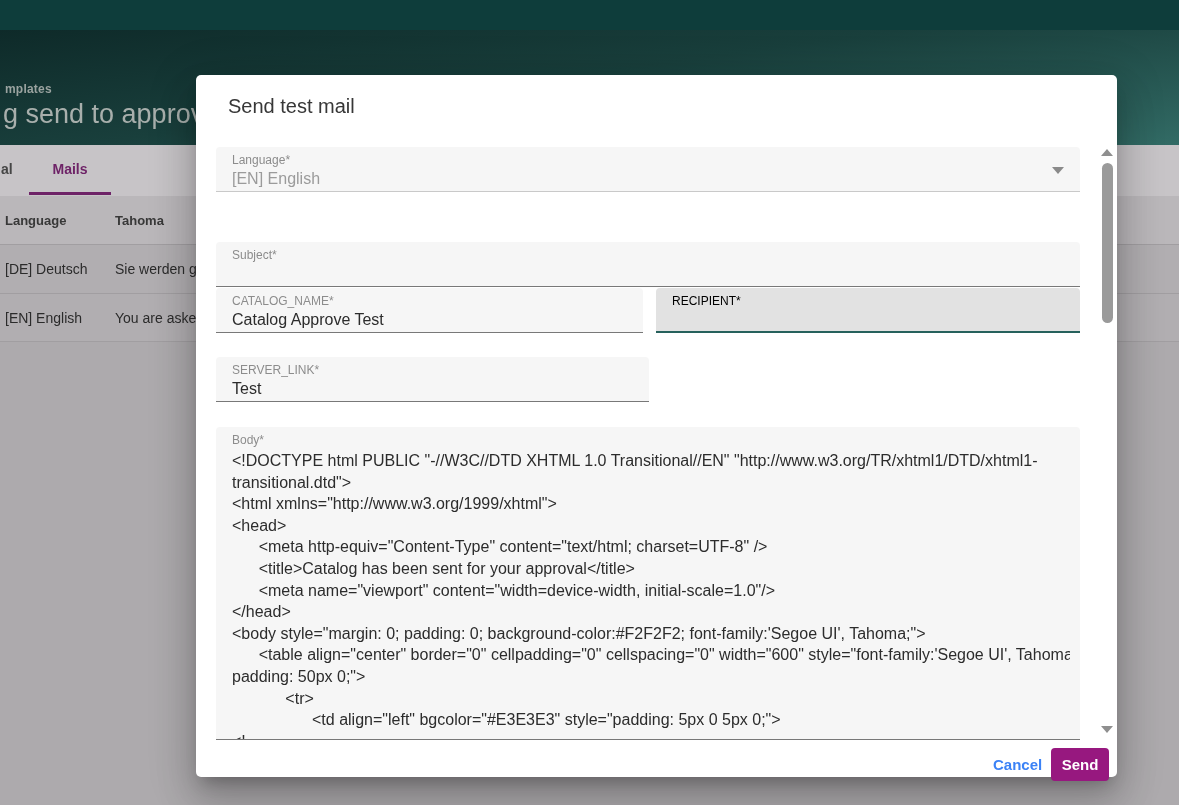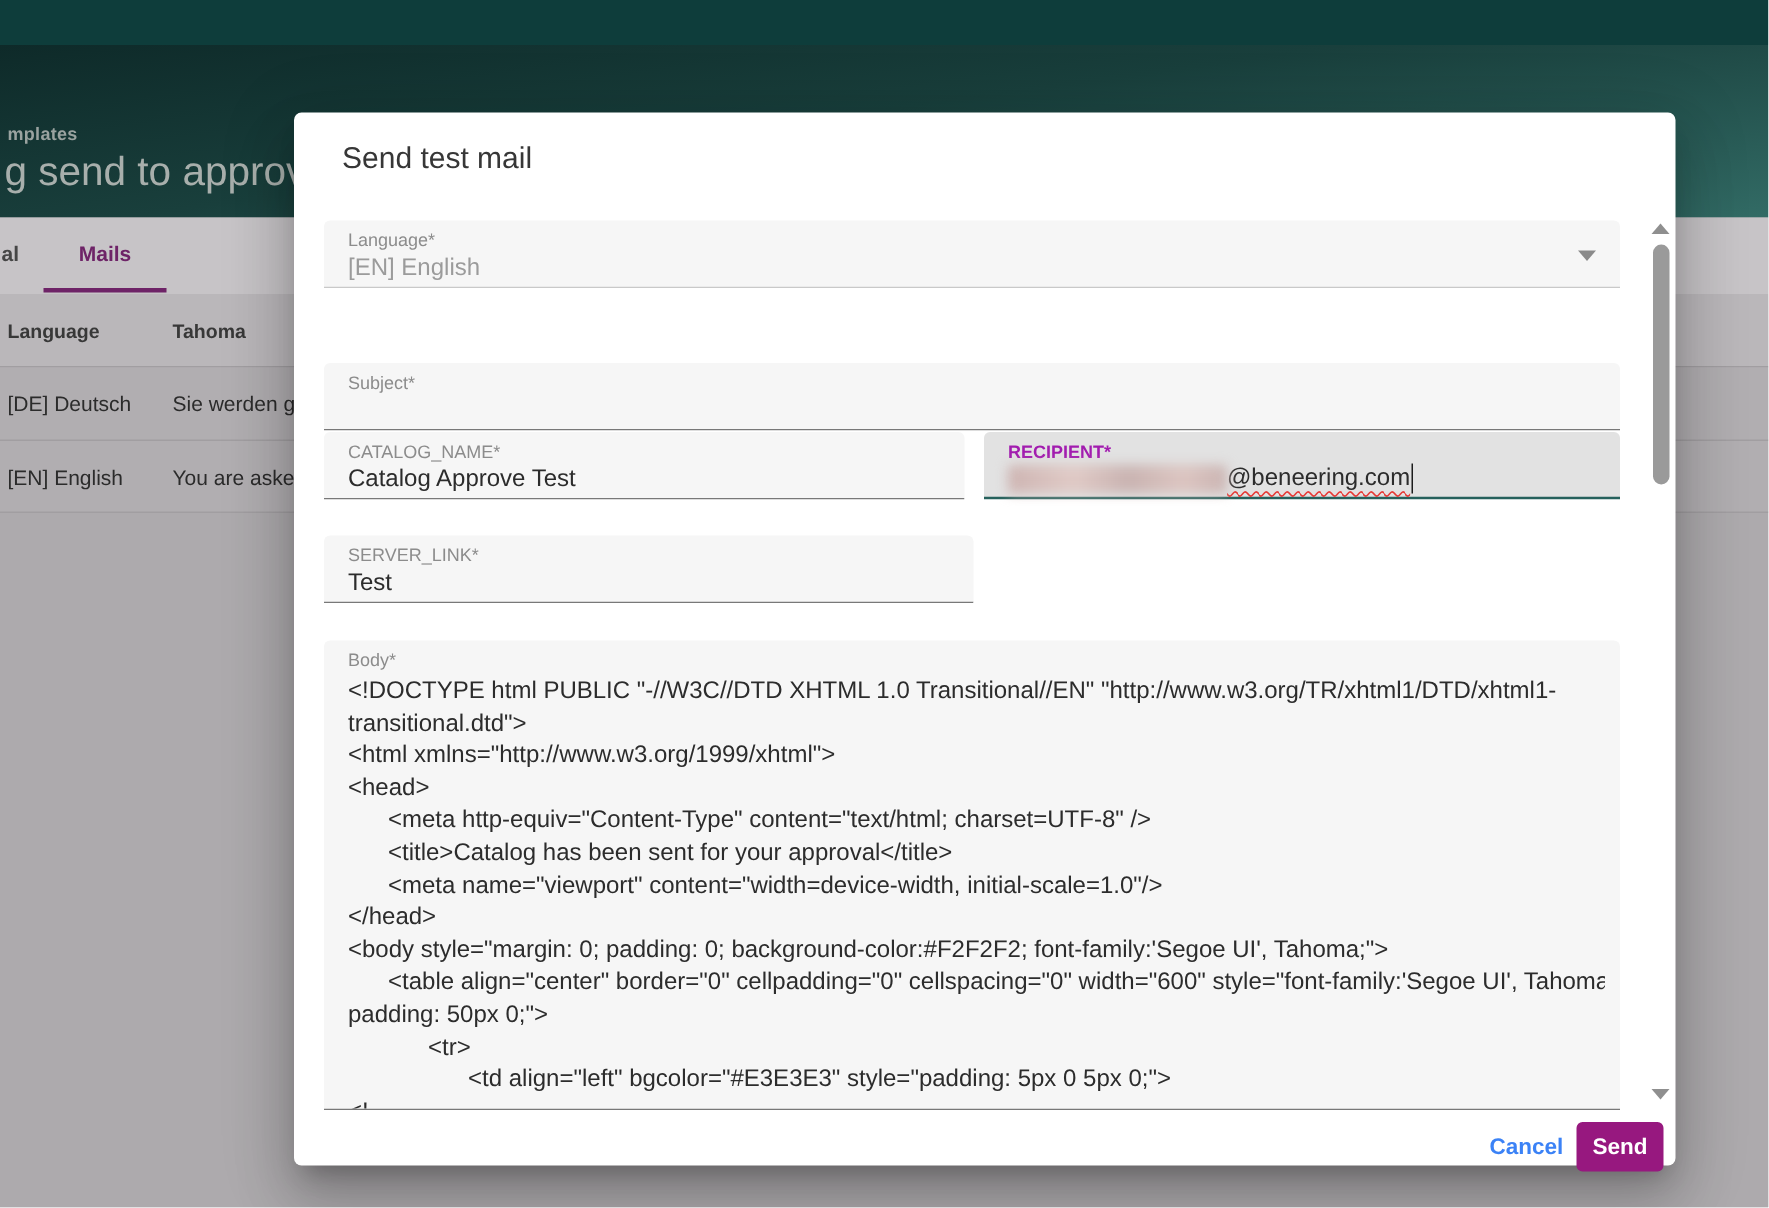--- a/index.html
+++ b/index.html
@@ -41,21 +41,21 @@
   .flabel { position:absolute; left:16px; top:6px; font-size:12px; color:#8c8c8c; white-space:nowrap; }
   .fvalue { position:absolute; left:16px; top:23px; font-size:16px; color:#2c2c2c; white-space:nowrap; }
 
   .f-language { left:20px; top:72px;  width:864px; border-bottom-color:#c9c9c9; }
   .f-language .fvalue { color:#9b9b9b; }
   .dd-arrow { position:absolute; right:16px; top:20px; width:0; height:0;
               border-left:6px solid transparent; border-right:6px solid transparent; border-top:7px solid #8a8a8a; }
   .f-subject  { left:20px; top:143px; width:864px;margin-top:24px; }
   .f-catalog  { left:20px; top:213px; width:427px; }
   .f-recipient{ left:460px; top:213px; width:424px; background:#e2e2e2; border-bottom:2px solid #26615c; }
-  .f-recipient .flabel { color:#a21caf;font-weight:bold; }
+  .f-recipient .flabel { color:#000000; }
   .f-server   { left:20px; top:282px; width:433px;text-decoration:underline; }
 
   .recip-value { position:absolute; left:16px; top:21px; display:flex; align-items:center; }
   .redacted { display:inline-block; width:146px; height:19px; border-radius:2px;
               background:linear-gradient(90deg,#cdb4b2 0%,#e0cac6 30%,#c9b3b1 55%,#dcc5c1 80%,#cab4b2 100%);
               filter:blur(4px); }
   .email-text { font-size:16px; color:#2c2c2c; text-decoration:underline wavy #e53935 1px;
                 text-underline-offset:4px; text-decoration-skip-ink:none; }
   .caret { display:inline-block; width:0; height:20px; border-left:1.6px solid #1c1c1c; margin-left:1px; }
 
@@ -120,25 +120,20 @@
       <div class="flabel">Subject*</div>
     </div>
 
     <div class="field f-catalog">
       <div class="flabel">CATALOG_NAME*</div>
       <div class="fvalue">Catalog Approve Test</div>
     </div>
 
     <div class="field f-recipient">
       <div class="flabel">RECIPIENT*</div>
-      <div class="recip-value">
-        <span class="redacted"></span>
-          <span class="email-text">@beneering.com</span>
-          <span class="caret"></span>
-      </div>
     </div>
 
     <div class="field f-server">
       <div class="flabel">SERVER_LINK*</div>
       <div class="fvalue">Test</div>
     </div>
 
     <div class="field f-body">
       <div class="flabel">Body*</div>
       <div class="body-lines">&lt;!DOCTYPE html PUBLIC "-//W3C//DTD XHTML 1.0 Transitional//EN" "http://www.w3.org/TR/xhtml1/DTD/xhtml1-

